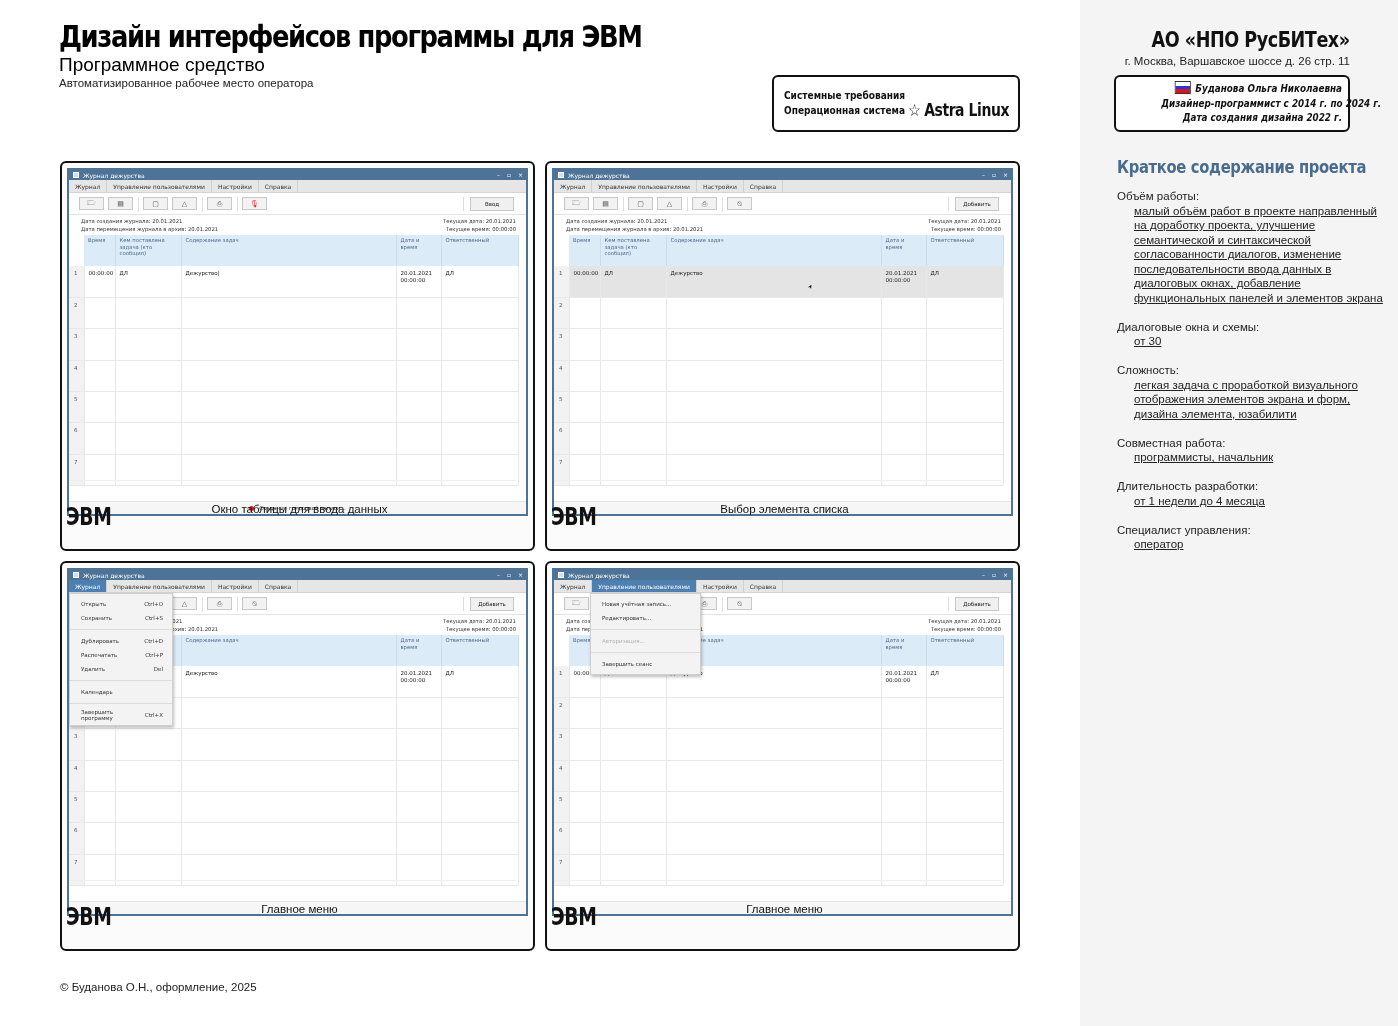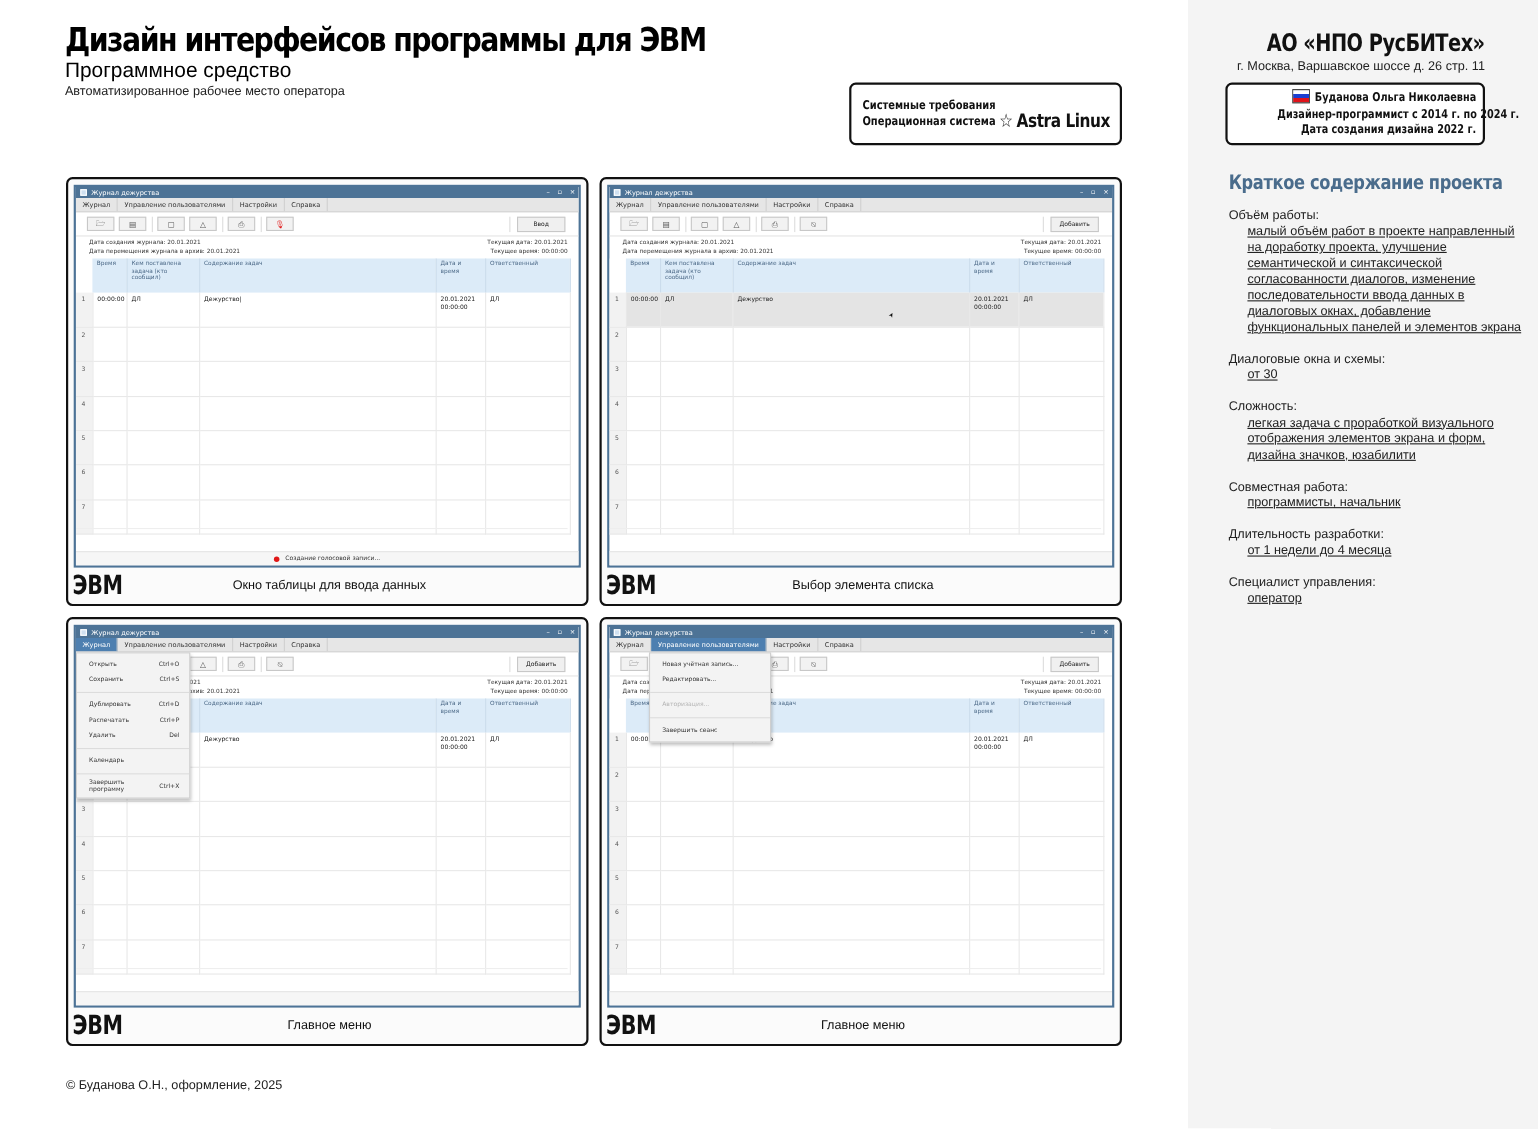--- a/index.html
+++ b/index.html
@@ -14,30 +14,30 @@
   .req-box { position: absolute; left: 772px; top: 75px; width: 248px; height: 57px; border: 2px solid #111; border-radius: 6px; padding: 11px 0 0 10px; background: #fff; }
   .req-line { font-family: "DejaVu Sans", sans-serif; font-weight: bold; font-size: 11px; transform: scaleX(0.82); transform-origin: left; white-space: nowrap; line-height: 15px; }
   .req-os { display: flex; align-items: center; }
   .req-os .star { font-size: 17px; margin: 0 4px 0 4px; font-weight: normal; line-height: 15px; }
   .req-os .astra { font-size: 17px; font-weight: bold; letter-spacing: -0.5px; }
 
   .sidebar { position: absolute; left: 1080px; top: 0; width: 318px; height: 1026px; background: #f4f4f4; }
   .company { position: absolute; right: 48px; top: 26px; text-align: right; }
   .company-name { font-family: "DejaVu Sans", sans-serif; font-weight: 900; font-size: 22px; transform: scaleX(0.8); transform-origin: right; white-space: nowrap; line-height: 28px; letter-spacing: -0.6px; }
   .company-addr { font-size: 11.5px; color: #222; line-height: 14px; white-space: nowrap; }
-  .author-box { position: absolute; left: 34px; top: 75px; width: 236px; height: 57px; border: 2px solid #111; border-radius: 6px; background: #fff; padding: 4px 6px 13px 0; text-align: right; }
+  .author-box { position: absolute; left: 34px; top: 75px; width: 236px; height: 57px; border: 2px solid #111; border-radius: 6px; background: #fff; padding: 4px 6px 13px 0; text-align: right; font-style: italic; }
   .author-line { font-family: "DejaVu Sans", sans-serif; font-weight: bold; font-size: 11px; line-height: 14.5px; transform: scaleX(0.8); transform-origin: right; white-space: nowrap; }
   .flag { display: inline-block; width: 20px; height: 13px; vertical-align: -2px; margin-right: 6px; border: 1px solid #333; background: linear-gradient(#fff 0 33%, #1c3fd1 33% 66%, #e0131b 66% 100%); }
   .summary-title { position: absolute; left: 37px; top: 156px; font-family: "DejaVu Sans", sans-serif; font-weight: 900; font-size: 18px; color: #4a6c8c; transform: scaleX(0.82); transform-origin: left; white-space: nowrap; letter-spacing: -0.4px; }
   .summary { position: absolute; left: 37px; top: 189px; width: 270px; font-size: 11.5px; line-height: 14.5px; color: #222; }
   .sum-block { margin-bottom: 14.5px; }
   .sum-val { padding-left: 17px; text-decoration: underline; }
 
   .card { position: absolute; width: 475px; height: 390px; border: 2px solid #111; border-radius: 6px; background: #fbfbfb; }
-  .card-footer { position: absolute; left: 4px; right: 0; bottom: 3px; height: 28px; display: flex; align-items: center; }
+  .card-footer { position: absolute; left: 4px; right: 0; bottom: 18px; height: 28px; display: flex; align-items: flex-start; }
   .evm { font-family: "DejaVu Sans", sans-serif; font-weight: 900; font-size: 24px; transform: scaleX(0.78); transform-origin: left; width: 60px; letter-spacing: -0.5px; }
   .caption { position: absolute; left: 0; right: 0; text-align: center; font-size: 11.5px; color: #111; }
 
   .win { position: absolute; left: 5px; top: 5px; width: 461px; height: 348px; border: 2px solid #4d7396; background: #fff; font-family: "DejaVu Sans", sans-serif; font-size: 6px; color: #333; overflow: hidden; }
   .titlebar { height: 10px; background: #4d7396; color: #fff; display: flex; align-items: center; padding-left: 4px; font-size: 6px; position: relative; }
   .titlebar .app-icon { width: 6px; height: 6px; background: #cfe0f0; border: 1px solid #fff; margin-right: 4px; }
   .titlebar .ctrls { position: absolute; right: 3px; top: 0; display: flex; gap: 7px; font-size: 6px; line-height: 10px; }
   .menubar { height: 13px; background: #e6e6e6; display: flex; align-items: stretch; border-bottom: 1px solid #d4d4d4; position: relative; }
   .menu-item { padding: 0 6px; display: flex; align-items: center; border-right: 1px solid #d0d0d0; font-size: 6px; color: #333; }
   .menu-item.active { background: #4d7fb0; color: #fff; }
@@ -102,21 +102,21 @@
     <div class="sum-block">
         <div>Объём работы:</div>
         <div class="sum-val">малый объём работ в проекте направленный на доработку проекта, улучшение семантической и синтаксической согласованности диалогов, изменение последовательности ввода данных в диалоговых окнах, добавление функциональных панелей и элементов экрана</div>
       </div>
     <div class="sum-block">
         <div>Диалоговые окна и схемы:</div>
         <div class="sum-val">от 30</div>
       </div>
     <div class="sum-block">
         <div>Сложность:</div>
-        <div class="sum-val">легкая задача с проработкой визуального отображения элементов экрана и форм, дизайна значков, юзабилити</div>
+        <div class="sum-val">легкая задача с проработкой визуального отображения элементов экрана и форм, дизайна элемента, юзабилити</div>
       </div>
     <div class="sum-block">
         <div>Совместная работа:</div>
         <div class="sum-val">программисты, начальник</div>
       </div>
     <div class="sum-block">
         <div>Длительность разработки:</div>
         <div class="sum-val">от 1 недели до 4 месяца</div>
       </div>
     <div class="sum-block">

